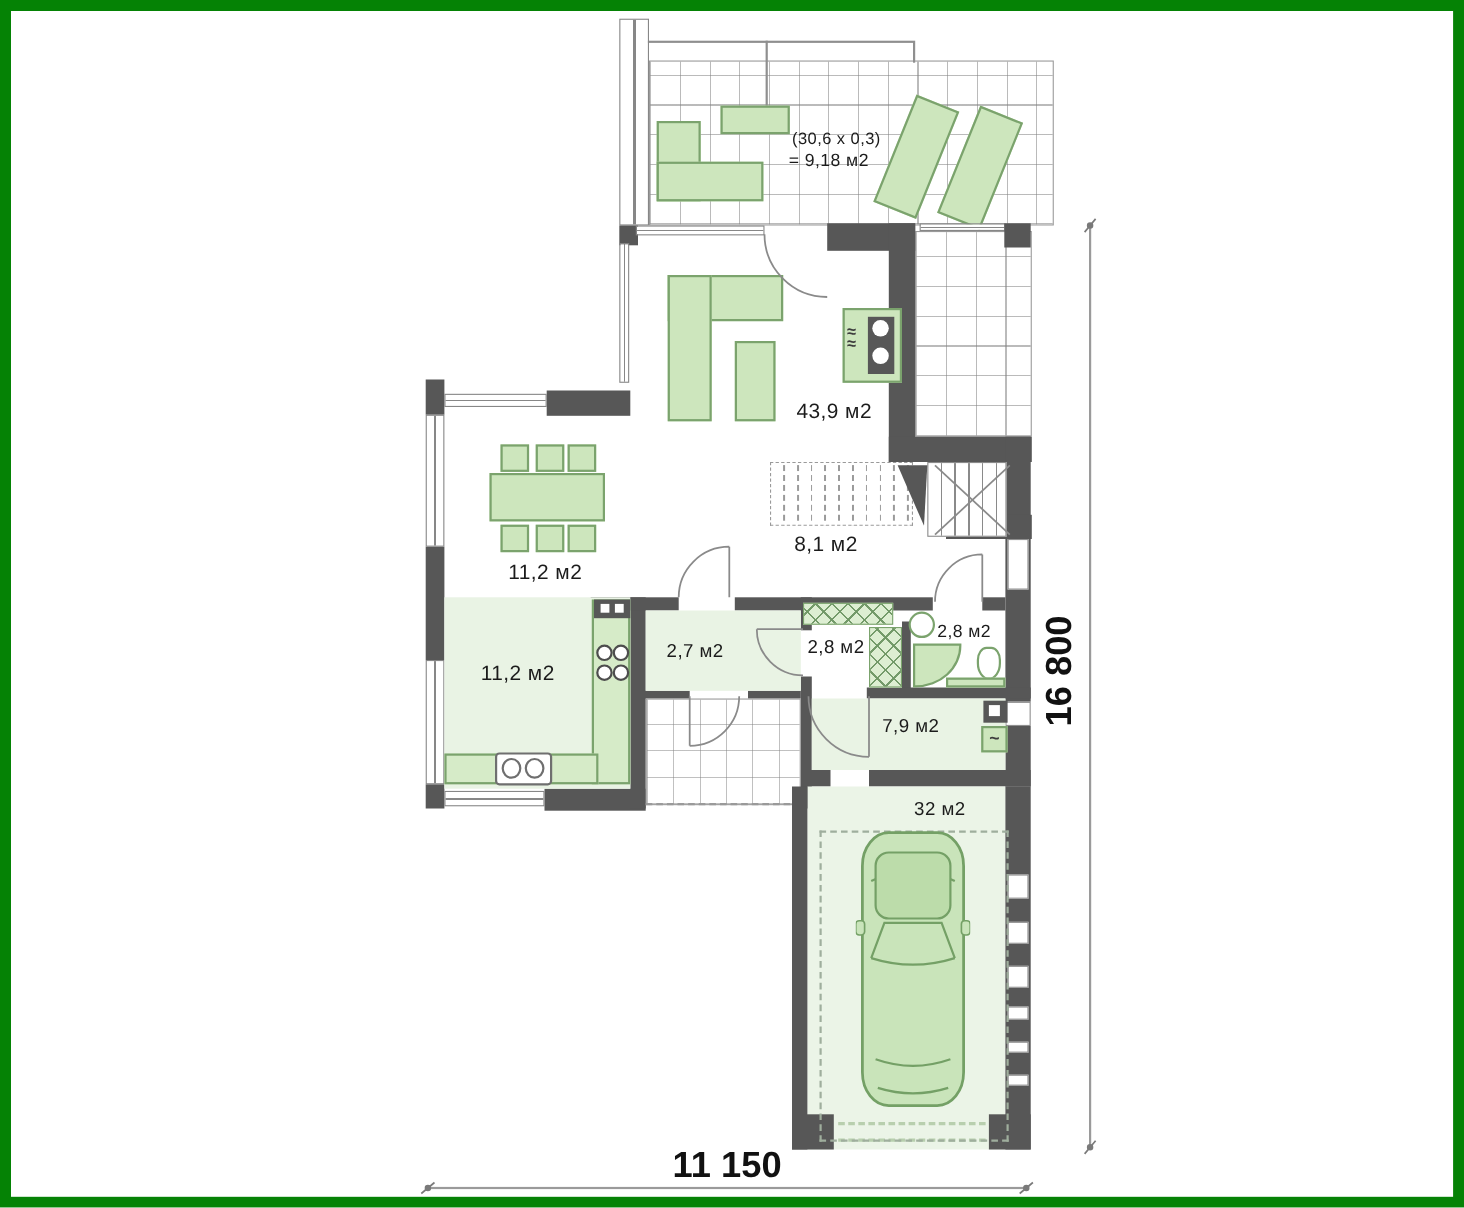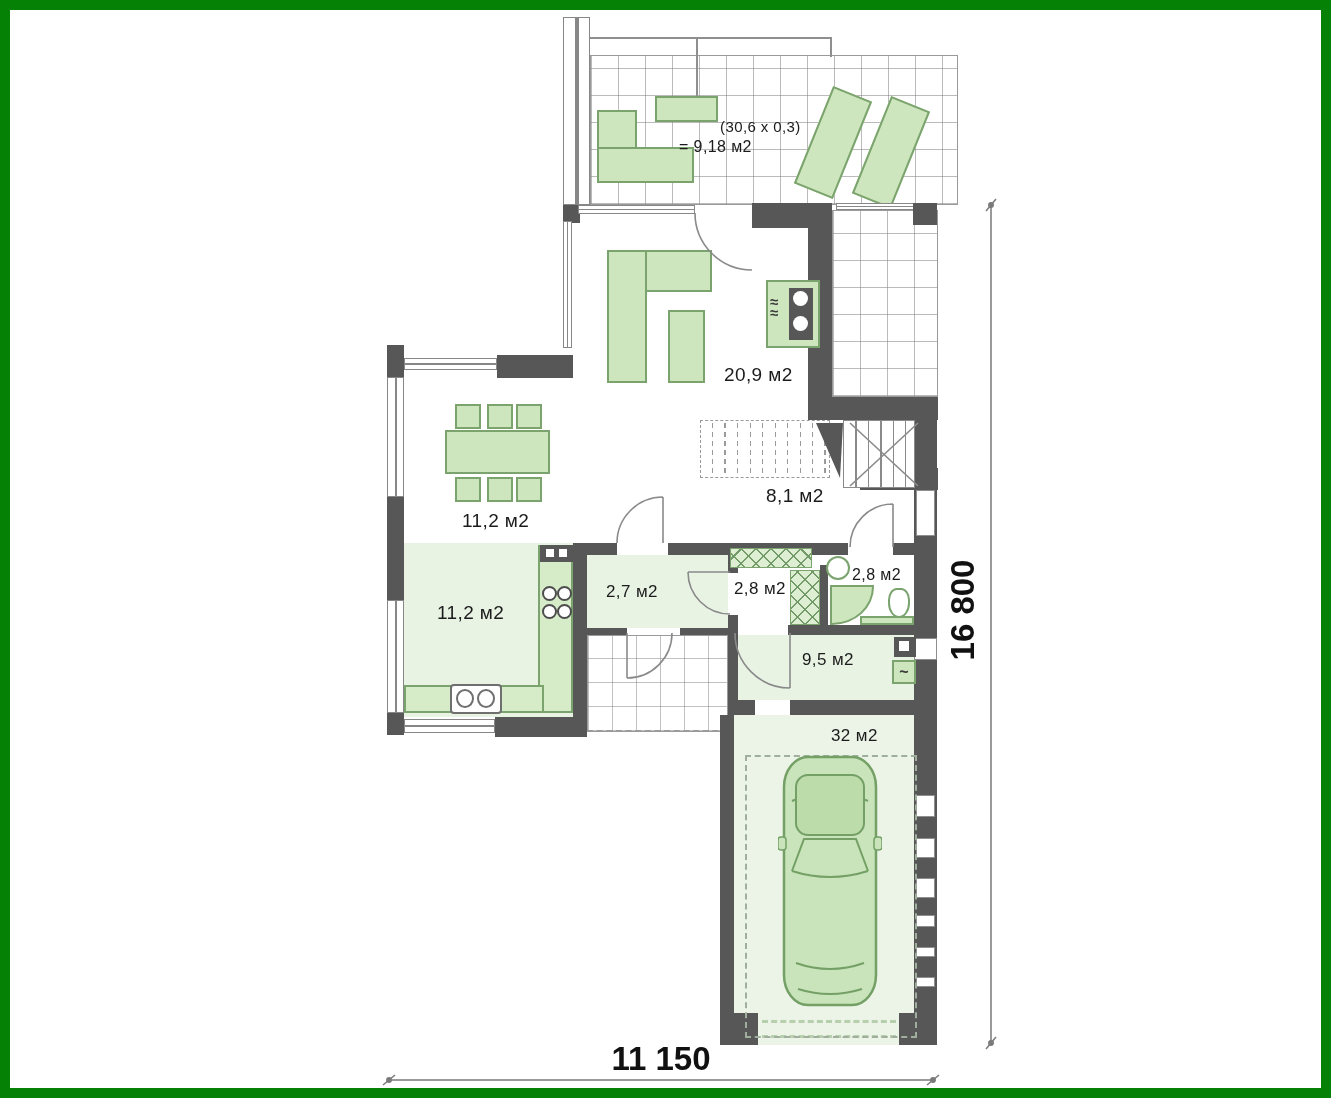--- a/index.html
+++ b/index.html
@@ -58,21 +58,21 @@
   <div class="thinline" style="left:696px;top:37px;width:2px;height:60px;"></div>
   <div class="win-v" style="left:563px;top:17px;width:27px;height:188px;"></div>
 
   <div class="furn" style="left:597px;top:110px;width:40px;height:73px;"></div>
   <div class="furn" style="left:597px;top:147px;width:97px;height:36px;"></div>
   <div class="furn" style="left:655px;top:96px;width:63px;height:26px;"></div>
   <div class="furn" style="left:812px;top:90px;width:42px;height:105px;transform:rotate(22deg);"></div>
   <div class="furn" style="left:870px;top:100px;width:42px;height:105px;transform:rotate(22deg);"></div>
 
   <div class="label" style="left:720px;top:118px;font-size:15px;">(30,6 x 0,3)</div>
-  <div class="label" style="left:679px;top:138px;font-size:16px;">= 9,18 м2</div>
+  <div class="label" style="left:717px;top:138px;font-size:16px;">= 9,18 м2</div>
 
   <div class="grid" style="left:832px;top:210px;width:106px;height:187px;"></div>
   <div class="win-h" style="left:836px;top:203px;width:78px;height:7px;"></div>
 
   <div class="wall" style="left:752px;top:203px;width:80px;height:25px;"></div>
   <div class="wall" style="left:808px;top:203px;width:24px;height:217px;"></div>
   <div class="wall" style="left:808px;top:397px;width:130px;height:23px;"></div>
   <div class="wall" style="left:914px;top:397px;width:23px;height:241px;"></div>
   <div class="slot" style="left:916px;top:490px;width:19px;height:46px;"></div>
   <div class="slot" style="left:914px;top:638px;width:23px;height:22px;"></div>
@@ -109,25 +109,25 @@
   <div class="furn" style="left:607px;top:250px;width:105px;height:42px;"></div>
   <div class="furn" style="left:607px;top:250px;width:40px;height:133px;"></div>
   <div class="furn" style="left:668px;top:310px;width:37px;height:73px;"></div>
   <div class="furn" style="left:766px;top:280px;width:54px;height:68px;"></div>
   <div class="wall" style="left:789px;top:288px;width:24px;height:52px;z-index:21;"></div>
   <div class="abs" style="left:793px;top:291px;width:15px;height:15px;border-radius:50%;background:#fff;z-index:22;"></div>
   <div class="abs" style="left:793px;top:316px;width:15px;height:15px;border-radius:50%;background:#fff;z-index:22;"></div>
   <div class="steam" style="left:770px;top:296px;">
     <span>≈</span><br><span>≈</span>
   </div>
-  <div class="label" style="left:724px;top:364px;font-size:19px;">20,9 м2</div>
+  <div class="label" style="left:724px;top:364px;font-size:19px;">43,9 м2</div>
 
   <div class="stair-dots" style="left:700px;top:420px;width:130px;height:58px;"></div>
   <div class="stair-lines" style="left:843px;top:420px;width:72px;height:68px;"></div>
-  <div class="label" style="left:722px;top:485px;font-size:19px;margin-left:44px;">8,1  м2</div>
+  <div class="label" style="left:722px;top:485px;font-size:19px;">8,1  м2</div>
 
   <div class="furn" style="left:445px;top:430px;width:105px;height:44px;"></div>
   <div class="furn" style="left:455px;top:404px;width:26px;height:25px;"></div>
   <div class="furn" style="left:487px;top:404px;width:26px;height:25px;"></div>
   <div class="furn" style="left:516px;top:404px;width:26px;height:25px;"></div>
   <div class="furn" style="left:455px;top:477px;width:26px;height:25px;"></div>
   <div class="furn" style="left:487px;top:477px;width:26px;height:25px;"></div>
   <div class="furn" style="left:516px;top:477px;width:26px;height:25px;"></div>
   <div class="label" style="left:462px;top:510px;font-size:19px;">11,2 м2</div>
 
@@ -157,21 +157,21 @@
   <div class="abs" style="left:830px;top:585px;width:44px;height:40px;background:#cde6bd;border:2px solid #7ba36d;border-bottom-right-radius:95%;"></div>
   <div class="abs" style="left:888px;top:588px;width:22px;height:30px;background:#fff;border:2px solid #7ba36d;border-radius:40% 40% 50% 50%;"></div>
   <div class="furn" style="left:860px;top:616px;width:54px;height:9px;"></div>
   <div class="label" style="left:852px;top:566px;font-size:16px;">2,8 м2</div>
 
   <div class="floor" style="left:738px;top:635px;width:176px;height:65px;"></div>
   <div class="wall" style="left:894px;top:637px;width:22px;height:20px;z-index:21;"></div>
   <div class="abs" style="left:899px;top:641px;width:10px;height:10px;background:#fff;z-index:22;"></div>
   <div class="furn" style="left:892px;top:660px;width:24px;height:24px;z-index:21;font-weight:bold;color:#3c3c3c;font-size:16px;line-height:20px;text-align:center;">
        <span>~</span></div>
-  <div class="label" style="left:802px;top:650px;font-size:17px;">9,5 м2</div>
+  <div class="label" style="left:802px;top:650px;font-size:17px;">7,9 м2</div>
 
   <div class="grid fine" style="left:587px;top:635px;width:141px;height:97px;"></div>
   <div class="abs" style="left:587px;top:730px;width:141px;height:0;border-top:2px dashed #9a9a9a;"></div>
 
   <div class="floor" style="left:734px;top:715px;width:180px;height:330px;background:#ebf4e7;"></div>
   <div class="wall" style="left:720px;top:715px;width:14px;height:330px;"></div>
   <div class="wall" style="left:914px;top:715px;width:23px;height:330px;"></div>
   <div class="slot" style="left:916px;top:795px;width:19px;height:22px;"></div>
   <div class="slot" style="left:916px;top:838px;width:19px;height:20px;"></div>
   <div class="slot" style="left:916px;top:878px;width:19px;height:20px;"></div>

